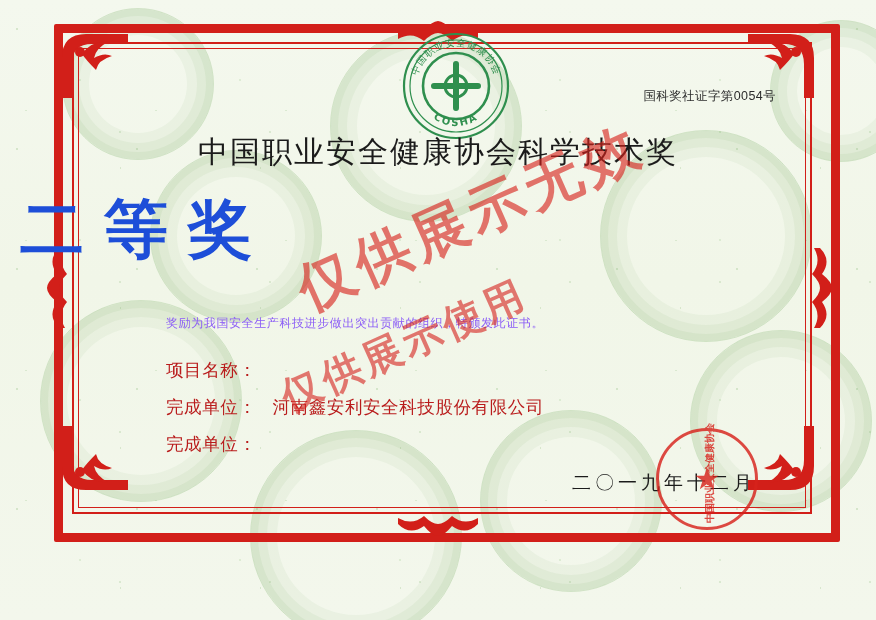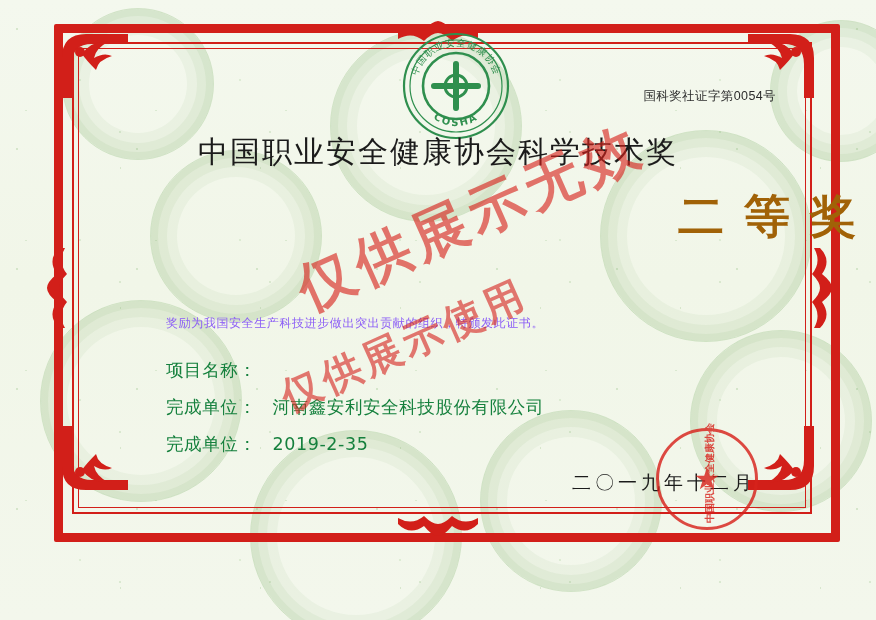--- a/index.html
+++ b/index.html
@@ -132,26 +132,26 @@
     font-weight: normal;
     letter-spacing: 2px;
     color: #1b1b1b;
     font-family: "DejaVu Sans", "Liberation Sans", sans-serif;
   }
 
   .grade-title {
     position: absolute;
     left: 0; right: 0;
     top: 186px;
-    text-align: right;
-    font-size: 46px;
+    text-align: left;
+    font-size: 64px;
     font-weight: bold;
     letter-spacing: 20px;
     text-indent: 20px;
-    color: #a16207;
+    color: #1d4ed8;
     font-family: "DejaVu Serif", "Liberation Serif", serif;
   }
 
   
   .body-text {
     position: absolute;
     left: 130px;
     top: 304px;
     width: 620px;
     font-size: 12px;
@@ -161,21 +161,21 @@
   }
   .body-text .indent { text-indent: 36px; display: block; }
 
   .fields {
     position: absolute;
     left: 166px;
     top: 352px;
     width: 600px;
     font-size: 17.5px;
     line-height: 37px;
-    color: #15803d;
+    color: #b91c1c;
     letter-spacing: 0.6px;
   }
   .field-row { display: flex; align-items: baseline; }
   .field-label { white-space: nowrap; }
   .field-value { margin-left: 16px; white-space: nowrap; }
 
   .date-line {
     position: absolute;
     right: 120px;
     top: 470px;
@@ -344,21 +344,20 @@
   <div class="fields">
     <div class="field-row">
       <span class="field-label">项目名称：</span>
     </div>
     <div class="field-row">
       <span class="field-label">完成单位：</span>
       <span class="field-value">河南鑫安利安全科技股份有限公司</span>
     </div>
     <div class="field-row">
       <span class="field-label">完成单位：</span>
-      <span class="field-value">2019-2-35</span>
     </div>
   </div>
 
   <div class="date-line">二〇一九年十二月</div>
 
   <div class="stamp-round">
     <div class="ring-text">
       <span style="transform: rotate(-90deg) translate(-44px,-4px)">中国职业安全健康协会</span>
     </div>
     <div class="star">★</div>

